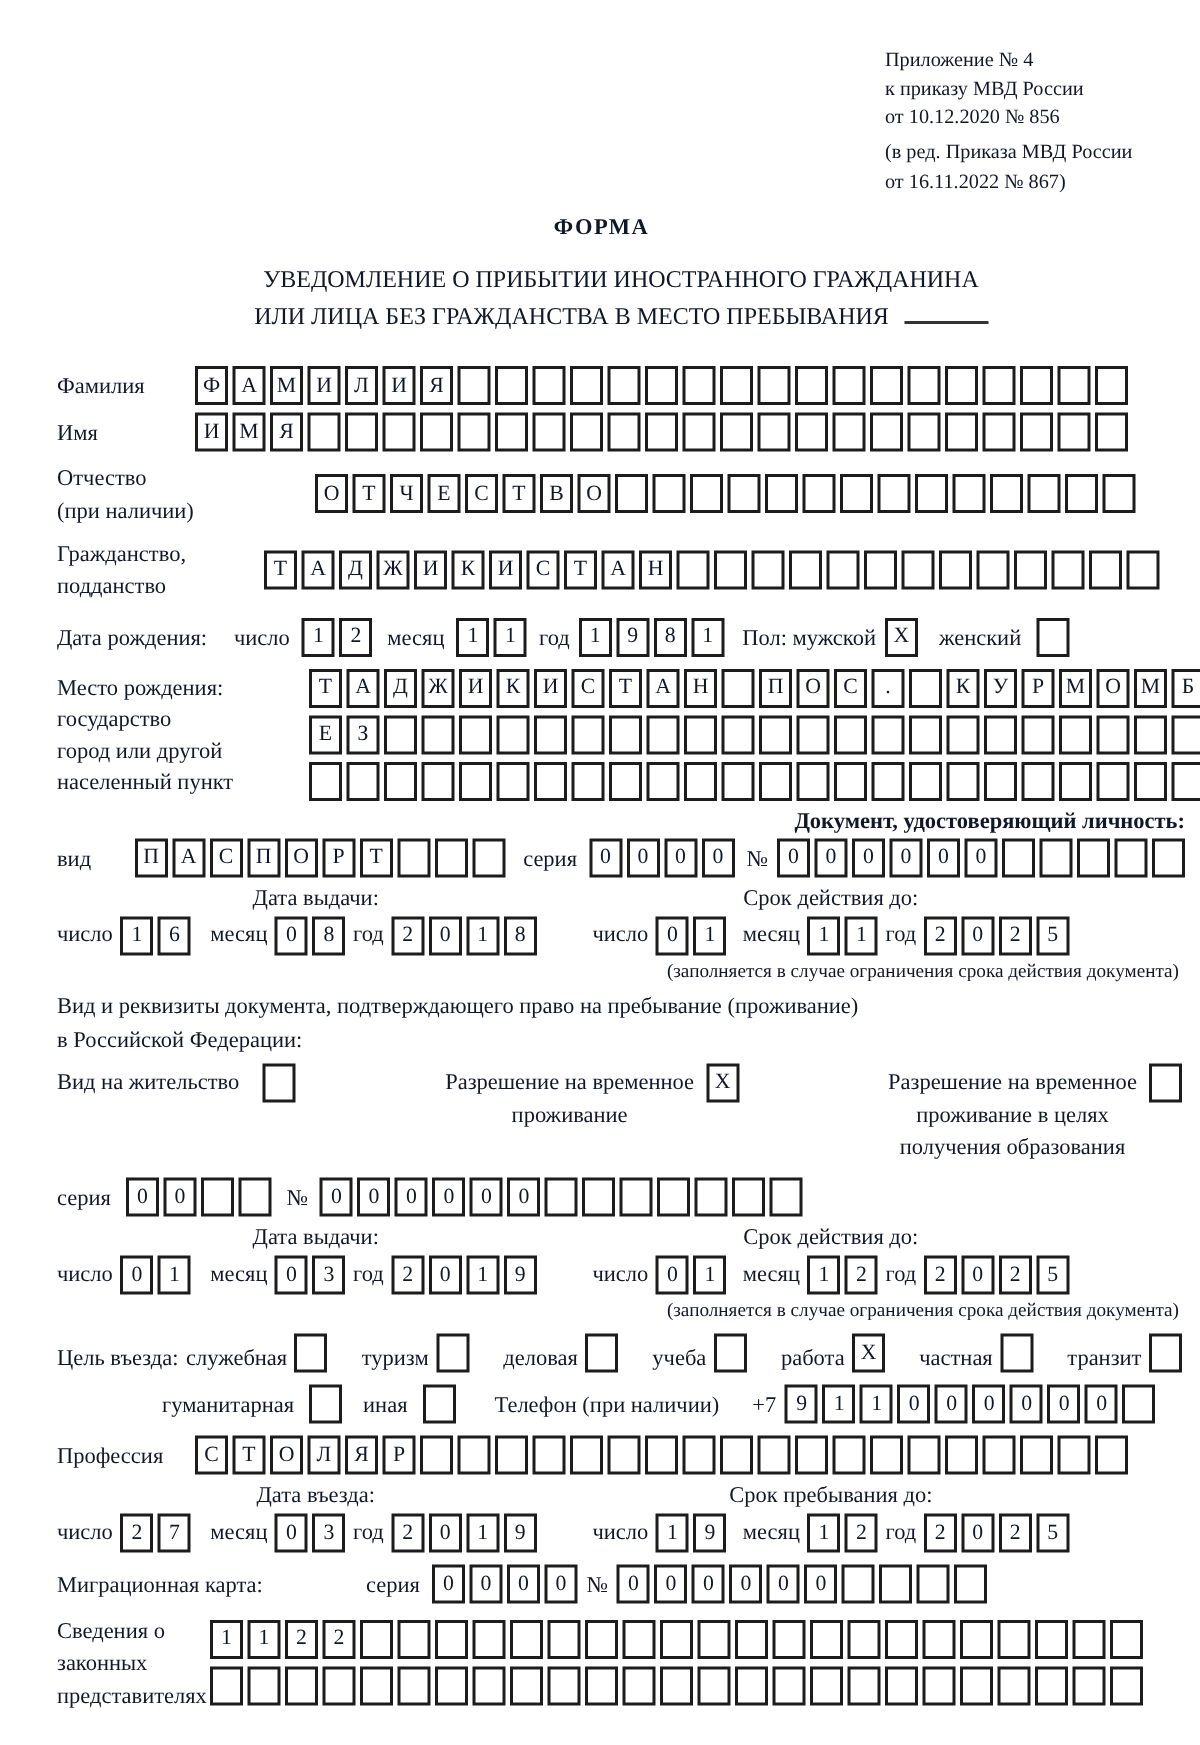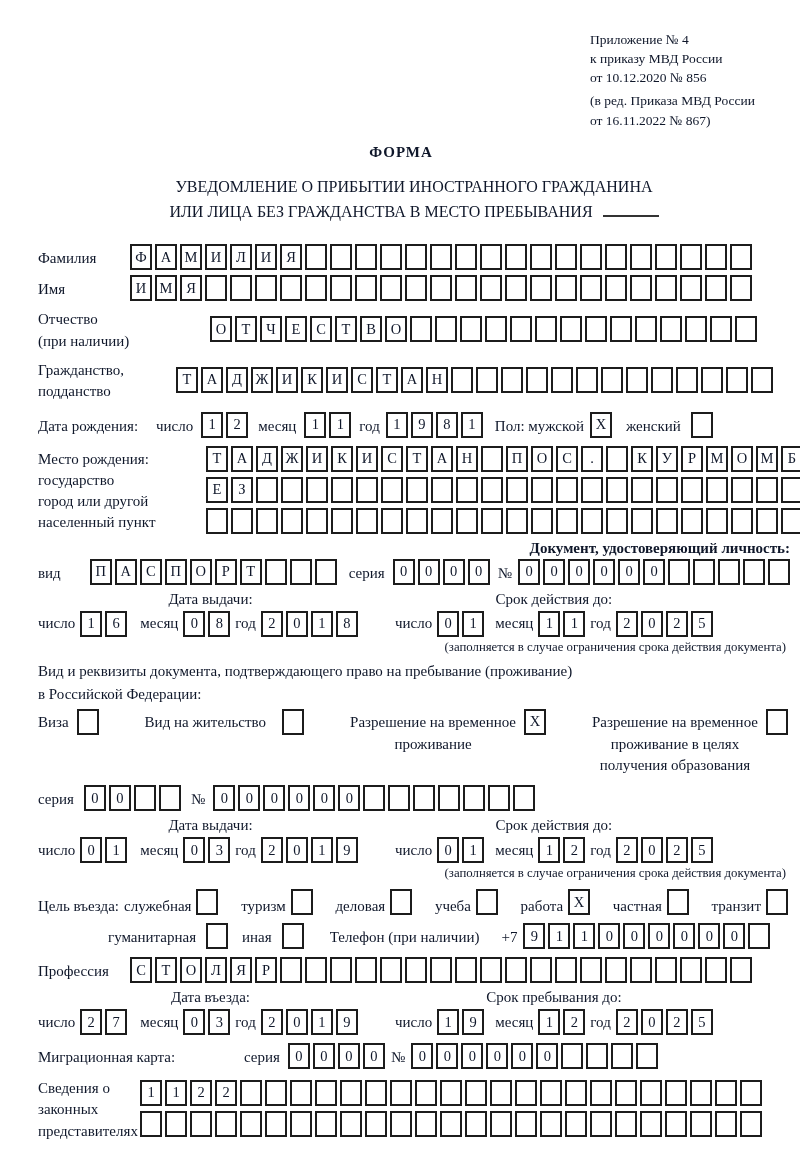--- a/index.html
+++ b/index.html
@@ -400,26 +400,20 @@
       </div>
     </div>
   </div>
   <div class="dnote">(заполняется в случае ограничения срока действия документа)</div>
 
   <div class="mt8">Вид и реквизиты документа, подтверждающего право на пребывание (проживание)</div>
   <div class="mt6">в Российской Федерации:</div>
 
   <div class="permits">
     <div class="pitem">
-      <div class="plbl">Виза</div>
-      <div class="cells pbox">
-          <div class="cell"></div>
-        </div>
-    </div>
-    <div class="pitem">
       <div class="plbl">Вид на жительство</div>
       <div class="cells pbox" style="margin-left:16px">
           <div class="cell"></div>
         </div>
     </div>
     <div class="pitem">
       <div class="plbl ctr">
         <span>Разрешение на временное</span>
         <span>проживание</span>
       </div>

